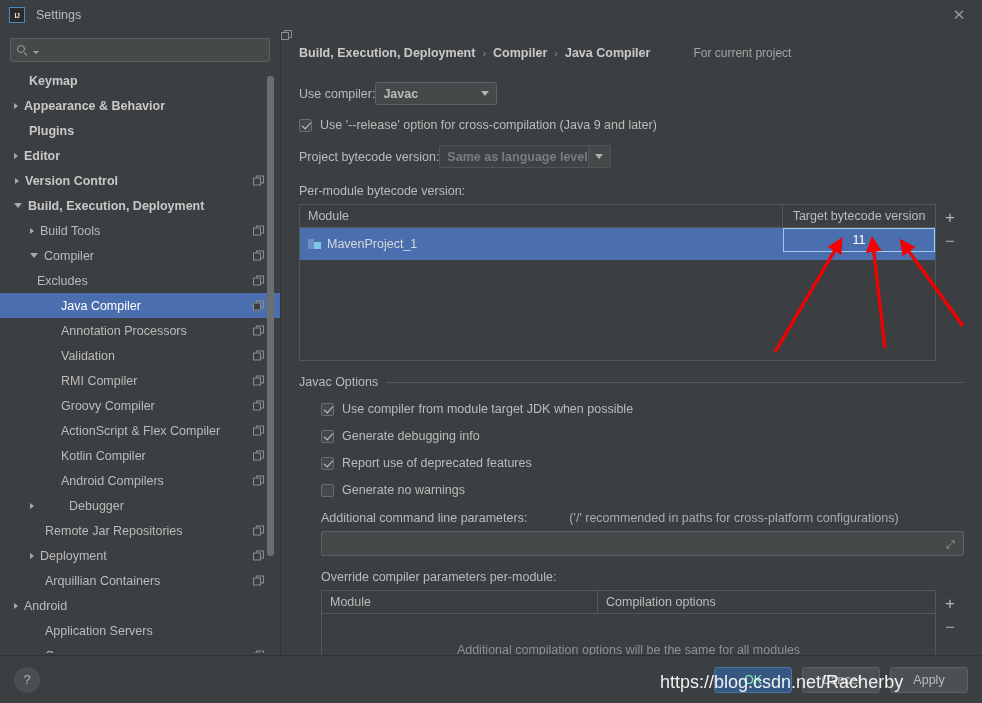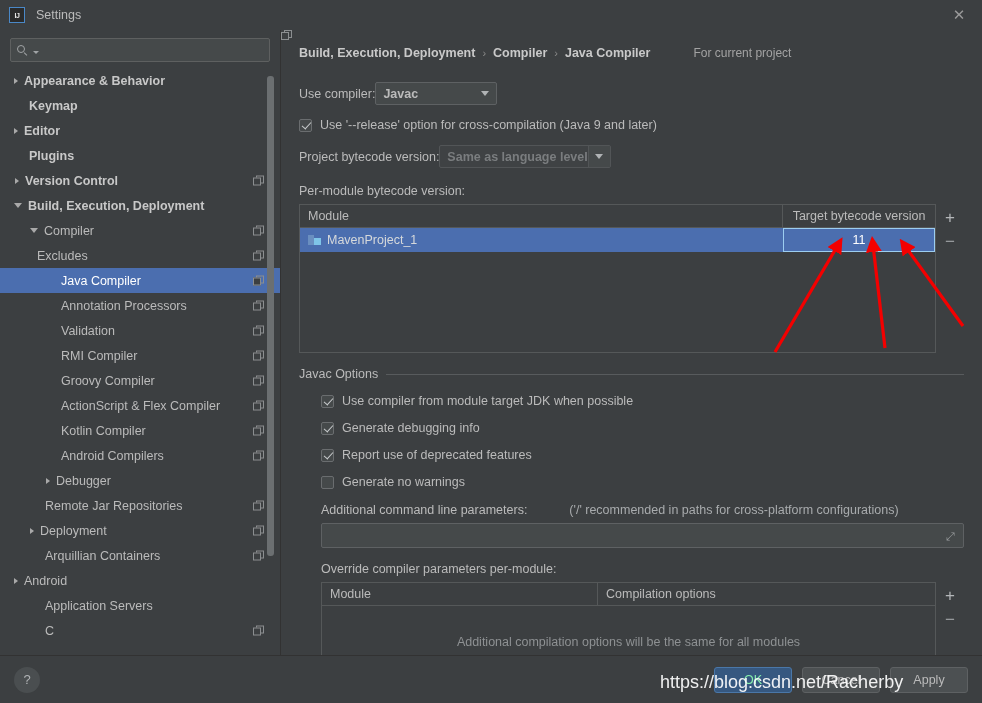--- a/index.html
+++ b/index.html
@@ -188,21 +188,21 @@
   .table {
     flex: 1; border: 1px solid #555859; background: #3c3f41;
   }
   .thead { display: flex; height: 23px; background: #3c3f41; border-bottom: 1px solid #555859; }
   .th {
     display: flex; align-items: center; padding-left: 8px;
     font-size: 12.5px; color: #bbbbbb;
   }
   .th.c1 { flex: 1; border-right: 1px solid #555859; }
   .th.c2 { width: 152px; justify-content: center; padding-left: 0; }
-  .trow { display: flex; height: 24px; }
+  .trow { display: flex; height: 32px; }
   .trow.selected { background: #4b6eaf; }
   .td { display: flex; align-items: center; font-size: 12.5px; }
   .td.c1 { flex: 1; padding-left: 8px; color: #d6d9db; }
   .td.c2 {
     width: 152px; justify-content: center; color: #ffffff;
     border: 1px solid #9ccdf0; height: 24px;
   }
   .mod-icon {
     width: 13px; height: 12px; margin-right: 6px; position: relative; flex: 0 0 auto;
   }
@@ -307,48 +307,56 @@
         <span class="search-icon">
           <span class="lens"></span>
             <span class="handle"></span>
         </span>
         <span class="search-caret"></span>
         <input class="search-input" type="text" value="" placeholder="" style="">
       </div>
     </div>
     <div class="tree" id="tree">
         <div class="tree-item bold" style="padding-left: 14px;">
+          <span class="tree-arrow none"></span>
+          <span class="tree-label">Keymap</span>
+        </div>
+        <div class="tree-item bold" style="padding-left: 14px;">
           <span class="tree-arrow "></span>
           <span class="tree-label">Appearance &amp; Behavior</span>
         </div>
         <div class="tree-item bold" style="padding-left: 14px;">
           <span class="tree-arrow none"></span>
-          <span class="tree-label">Keymap</span>
+          <span class="tree-label">Plugins</span>
         </div>
         <div class="tree-item bold" style="padding-left: 14px;">
           <span class="tree-arrow "></span>
           <span class="tree-label">Editor</span>
         </div>
-        <div class="tree-item bold" style="padding-left: 14px;">
-          <span class="tree-arrow none"></span>
-          <span class="tree-label">Plugins</span>
-        </div>
         <div class="tree-item bold" style="padding-left: 15px;">
           <span class="tree-arrow "></span>
           <span class="tree-label">Version Control</span>
           <span class="copy-icon">
             <i class="back"></i>
             <i class="front"></i>
           </span>
         </div>
         <div class="tree-item bold" style="padding-left: 14px;">
           <span class="tree-arrow open"></span>
           <span class="tree-label">Build, Execution, Deployment</span>
         </div>
         <div class="tree-item" style="padding-left: 30px;">
+          <span class="tree-arrow "></span>
+          <span class="tree-label">Build Tools</span>
+          <span class="copy-icon">
+            <i class="back"></i>
+            <i class="front"></i>
+          </span>
+        </div>
+        <div class="tree-item" style="padding-left: 30px;">
           <span class="tree-arrow open"></span>
           <span class="tree-label">Compiler</span>
           <span class="copy-icon">
             <i class="back"></i>
             <i class="front"></i>
           </span>
         </div>
         <div class="tree-item" style="padding-left: 22px;">
           <span class="tree-arrow none"></span>
           <span class="tree-label">Excludes</span>
@@ -414,21 +422,21 @@
           </span>
         </div>
         <div class="tree-item" style="padding-left: 46px;">
           <span class="tree-arrow none"></span>
           <span class="tree-label">Android Compilers</span>
           <span class="copy-icon">
             <i class="back"></i>
             <i class="front"></i>
           </span>
         </div>
-        <div class="tree-item" style="padding-left: 46px;">
+        <div class="tree-item" style="padding-left: 30px; gap: 29px;">
           <span class="tree-arrow "></span>
           <span class="tree-label">Debugger</span>
         </div>
         <div class="tree-item" style="padding-left: 30px;">
           <span class="tree-arrow none"></span>
           <span class="tree-label">Remote Jar Repositories</span>
           <span class="copy-icon">
             <i class="back"></i>
             <i class="front"></i>
           </span>

